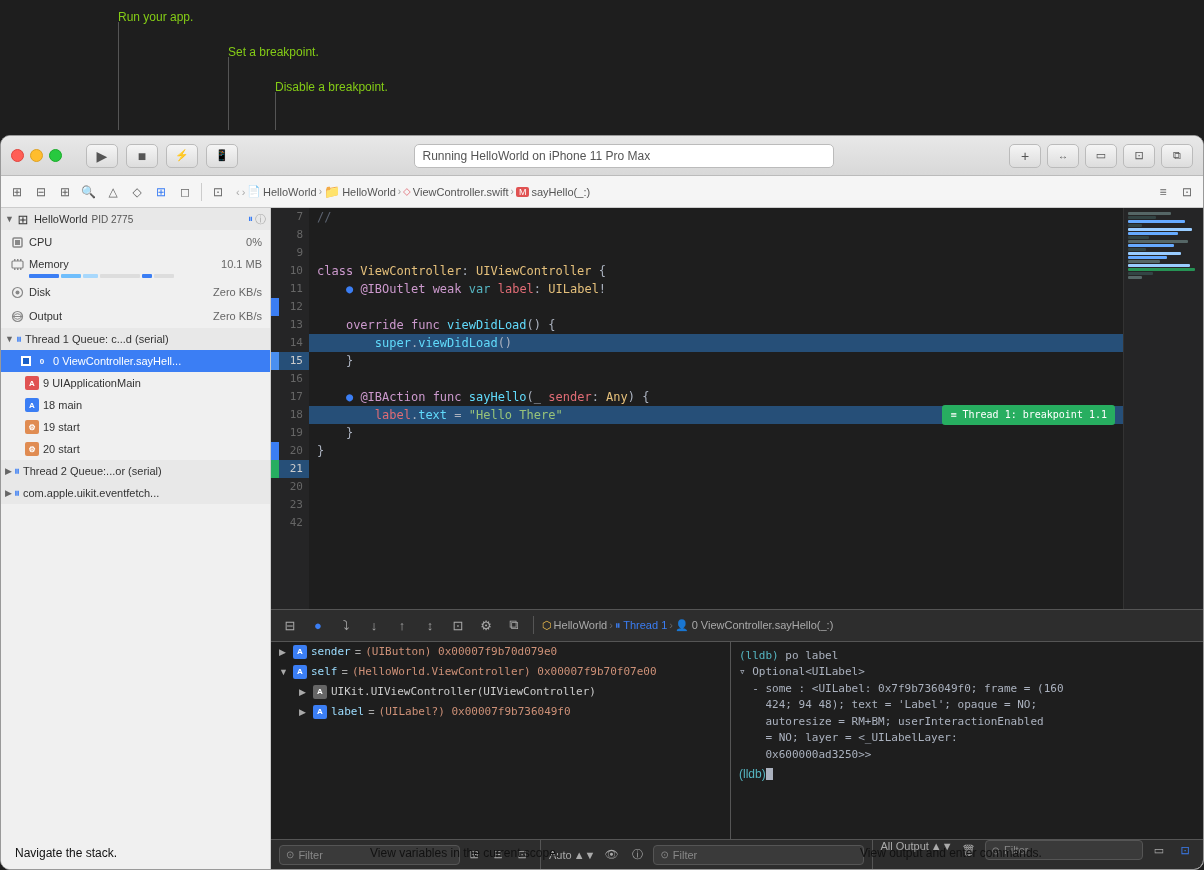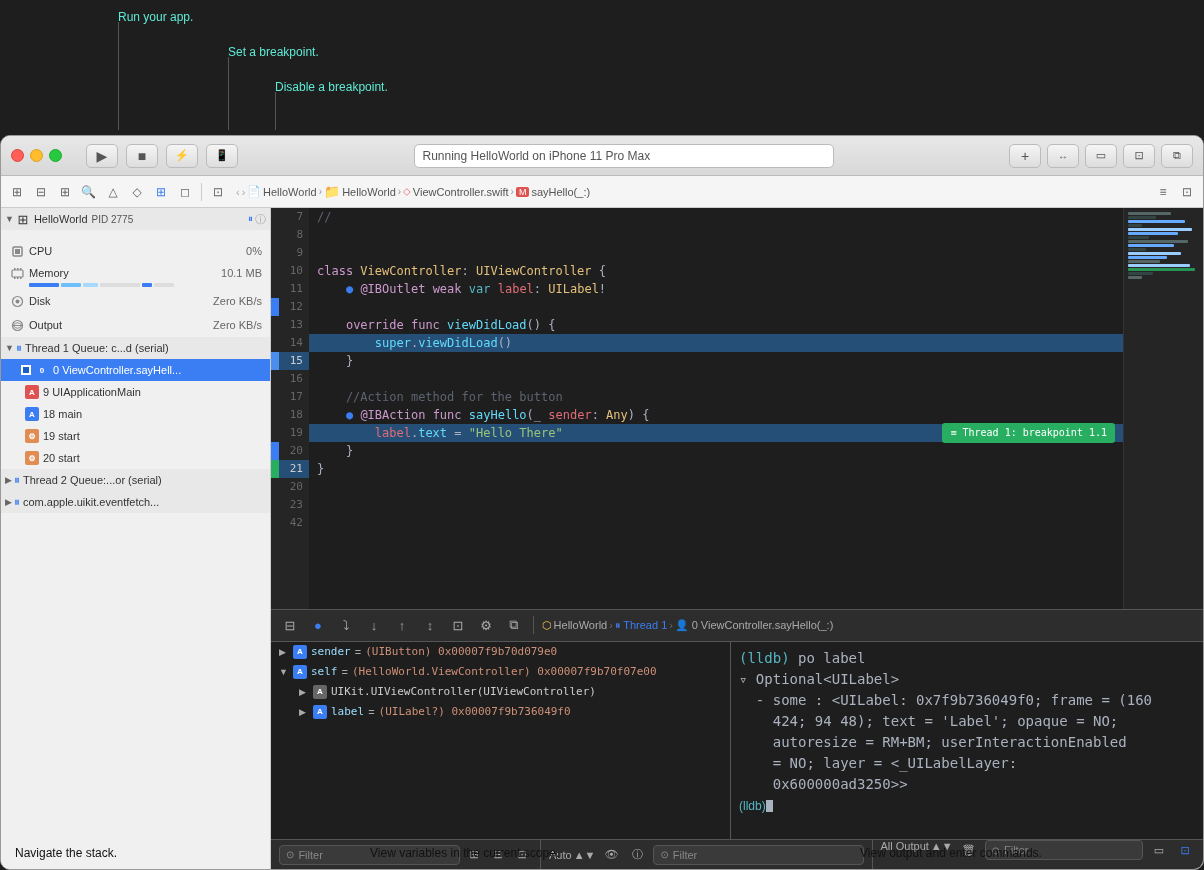--- a/index.html
+++ b/index.html
@@ -1,20 +1,20 @@
 <!DOCTYPE html>
 <html><head>
   <meta charset="utf-8">
   <style>
     * { margin: 0; padding: 0; box-sizing: border-box; }
     body { font-family: -apple-system, BlinkMacSystemFont, 'SF Pro Text', 'Helvetica Neue', sans-serif; background: #1e1e1e; width: 1204px; height: 870px; overflow: hidden; font-size: 12px; color: #333; }
     
     
     .callout-area { position: absolute; top: 0; left: 0; width: 1204px; height: 135px; pointer-events: none; }
-    .callout { position: absolute; font-size: 12px; color: #5eead4; white-space: nowrap; }
+    .callout { position: absolute; font-size: 12px; color: #84cc16; white-space: nowrap; }
 
     
     .window { position: absolute; top: 135px; left: 0; width: 1204px; height: 735px; background: #f0f0f0; border: 1px solid #999; border-radius: 10px; overflow: hidden; display: flex; flex-direction: column; }
     
     
     .titlebar { height: 40px; background: linear-gradient(180deg, #e8e8e8, #d8d8d8); border-bottom: 1px solid #bbb; display: flex; align-items: center; padding: 0 10px; gap: 8px; flex-shrink: 0; }
     .traffic-lights { display: flex; gap: 6px; align-items: center; }
     .traffic-light { width: 13px; height: 13px; border-radius: 50%; }
     .tl-red { background: #ff5f56; border: 1px solid #e0443e; }
     .tl-yellow { background: #ffbd2e; border: 1px solid #dea123; }
@@ -45,21 +45,21 @@
     .si-label { font-size: 11px; color: #333; flex: 1; }
     .si-value { font-size: 11px; color: #666; margin-left: 4px; }
     .frame-item { display: flex; align-items: center; padding: 2px 8px 2px 24px; cursor: pointer; min-height: 22px; }
     .frame-item.selected { background: #3b7ef4; }
     .frame-item.selected .fi-label { color: white; }
     .fi-icon { width: 14px; height: 14px; border-radius: 2px; display: flex; align-items: center; justify-content: center; font-size: 8px; font-weight: bold; color: white; margin-right: 4px; flex-shrink: 0; }
     .fi-icon.blue { background: #3b7ef4; }
     .fi-icon.red { background: #e05252; }
     .fi-icon.orange { background: #e08c52; }
     .fi-label { font-size: 11px; color: #333; }
-    .sidebar-scroll { flex: 1; overflow-y: auto; margin-top: 9px; }
+    .sidebar-scroll { flex: 1; overflow-y: auto; }
     .code-editor { flex: 1; overflow-y: auto; font-family: 'SF Mono', 'Menlo', monospace; font-size: 12px; display: flex; }
     .line-numbers { width: 30px; background: #252526; padding: 0; flex-shrink: 0; text-align: right; }
     .line-num { display: block; padding: 0 6px 0 0; height: 18px; line-height: 18px; font-size: 11px; color: #666; }
     .line-num.active { color: #ccc; background: #264f78; }
     .code-lines { flex: 1; padding: 0; }
     .code-line { height: 18px; line-height: 18px; padding: 0 8px; white-space: nowrap; font-size: 12px; }
     .code-line.highlighted { background: #264f78; }
     .kw { color: #cc99cd; }
     .kw2 { color: #56b6c2; }
     .fn { color: #61dafb; }
@@ -77,21 +77,21 @@
     .bt-breadcrumb { display: flex; align-items: center; gap: 2px; font-size: 11px; color: #aaa; flex: 1; }
     .bottom-content { display: flex; height: 200px; }
     .vars-panel { width: 460px; border-right: 1px solid #555; background: #1e1e1e; overflow-y: auto; flex-shrink: 0; }
     .var-item { display: flex; align-items: center; padding: 2px 8px; min-height: 20px; cursor: pointer; }
     .var-expand { font-size: 9px; color: #aaa; margin-right: 4px; width: 10px; }
     .var-type-icon { width: 14px; height: 14px; background: #3b7ef4; border-radius: 2px; display: flex; align-items: center; justify-content: center; font-size: 8px; color: white; font-weight: bold; margin-right: 4px; flex-shrink: 0; }
     .var-name { font-size: 11px; color: #9cdcfe; font-family: 'SF Mono', monospace; }
     .var-eq { font-size: 11px; color: #aaa; margin: 0 4px; }
     .var-val { font-size: 11px; color: #ce9178; font-family: 'SF Mono', monospace; }
     .console-panel { flex: 1; background: #1e1e1e; overflow-y: auto; padding: 6px 8px; }
-    .console-text { font-family: 'SF Mono', 'Menlo', monospace; font-size: 14px; color: #abb2bf; line-height: 1.5; white-space: pre-wrap; }
+    .console-text { font-family: 'SF Mono', 'Menlo', monospace; font-size: 11px; color: #abb2bf; line-height: 1.5; white-space: pre-wrap; }
     .console-prompt { color: #56b6c2; }
     .console-cursor { display: inline-block; width: 7px; height: 12px; background: #abb2bf; vertical-align: middle; }
     
     
     .status-bars { display: flex; height: 30px; border-top: 1px solid #555; background: #2d2d2d; flex-shrink: 0; }
     .status-left { width: 270px; border-right: 1px solid #555; display: flex; align-items: center; padding: 0 8px; gap: 4px; }
     .status-mid { flex: 1; border-right: 1px solid #555; display: flex; align-items: center; padding: 0 8px; gap: 6px; }
     .status-right { flex: 1; display: flex; align-items: flex-start; padding: 0 8px; gap: 6px; }
     .status-filter { flex: 1; height: 20px; background: #3a3a3a; border: 1px solid #555; border-radius: 4px; display: flex; align-items: center; padding: 0 6px; gap: 4px; font-size: 11px; color: #888; }
     .status-icon-btn { width: 20px; height: 20px; display: flex; align-items: center; justify-content: center; font-size: 11px; color: #aaa; cursor: pointer; }
@@ -360,21 +360,20 @@
           <div class="code-line">&nbsp;</div>
           <div class="code-line"><span class="kw">class</span> <span class="type">ViewController</span><span class="plain">: </span><span class="type">UIViewController</span><span class="plain"> {</span></div>
           <div class="code-line" style="position:relative;">
             &nbsp;&nbsp;&nbsp;&nbsp;<span style="color:#3b7ef4;">●</span>&nbsp;<span class="kw">@IBOutlet</span> <span class="kw">weak</span> <span class="kw2">var</span> <span class="var">label</span><span class="plain">: </span><span class="type">UILabel</span><span class="plain">!</span>
           </div>
           <div class="code-line">&nbsp;</div>
           <div class="code-line">&nbsp;&nbsp;&nbsp;&nbsp;<span class="kw">override</span> <span class="kw">func</span> <span class="fn">viewDidLoad</span><span class="plain">() {</span></div>
           <div class="code-line highlighted">&nbsp;&nbsp;&nbsp;&nbsp;&nbsp;&nbsp;&nbsp;&nbsp;<span class="fn">super</span><span class="plain">.</span><span class="fn">viewDidLoad</span><span class="plain">()</span></div>
           <div class="code-line"><span class="plain">&nbsp;&nbsp;&nbsp;&nbsp;}</span></div>
           <div class="code-line">&nbsp;</div>
-          <div class="code-line"><span class="comment">&nbsp;&nbsp;&nbsp;&nbsp;//Action method for the button</span></div>
           <div class="code-line">
             &nbsp;&nbsp;&nbsp;&nbsp;<span style="color:#3b7ef4;">●</span>&nbsp;<span class="kw">@IBAction</span> <span class="kw">func</span> <span class="fn">sayHello</span><span class="plain">(_ </span><span class="var">sender</span><span class="plain">: </span><span class="type">Any</span><span class="plain">) {</span>
           </div>
           <div class="code-line highlighted" style="position:relative;display:flex;align-items:center;">
             <span>&nbsp;&nbsp;&nbsp;&nbsp;&nbsp;&nbsp;&nbsp;&nbsp;<span class="var">label</span><span class="plain">.</span><span class="fn">text</span><span class="plain"> = </span><span class="str">"Hello There"</span></span>
             <span style="background:#27ae60;color:white;font-size:10px;padding:1px 8px;border-radius:3px;margin-left:auto;white-space:nowrap;">≡ Thread 1: breakpoint 1.1</span>
           </div>
           <div class="code-line"><span class="plain">&nbsp;&nbsp;&nbsp;&nbsp;}</span></div>
           <div class="code-line"><span class="plain">}</span></div>
           <div class="code-line">&nbsp;</div>

